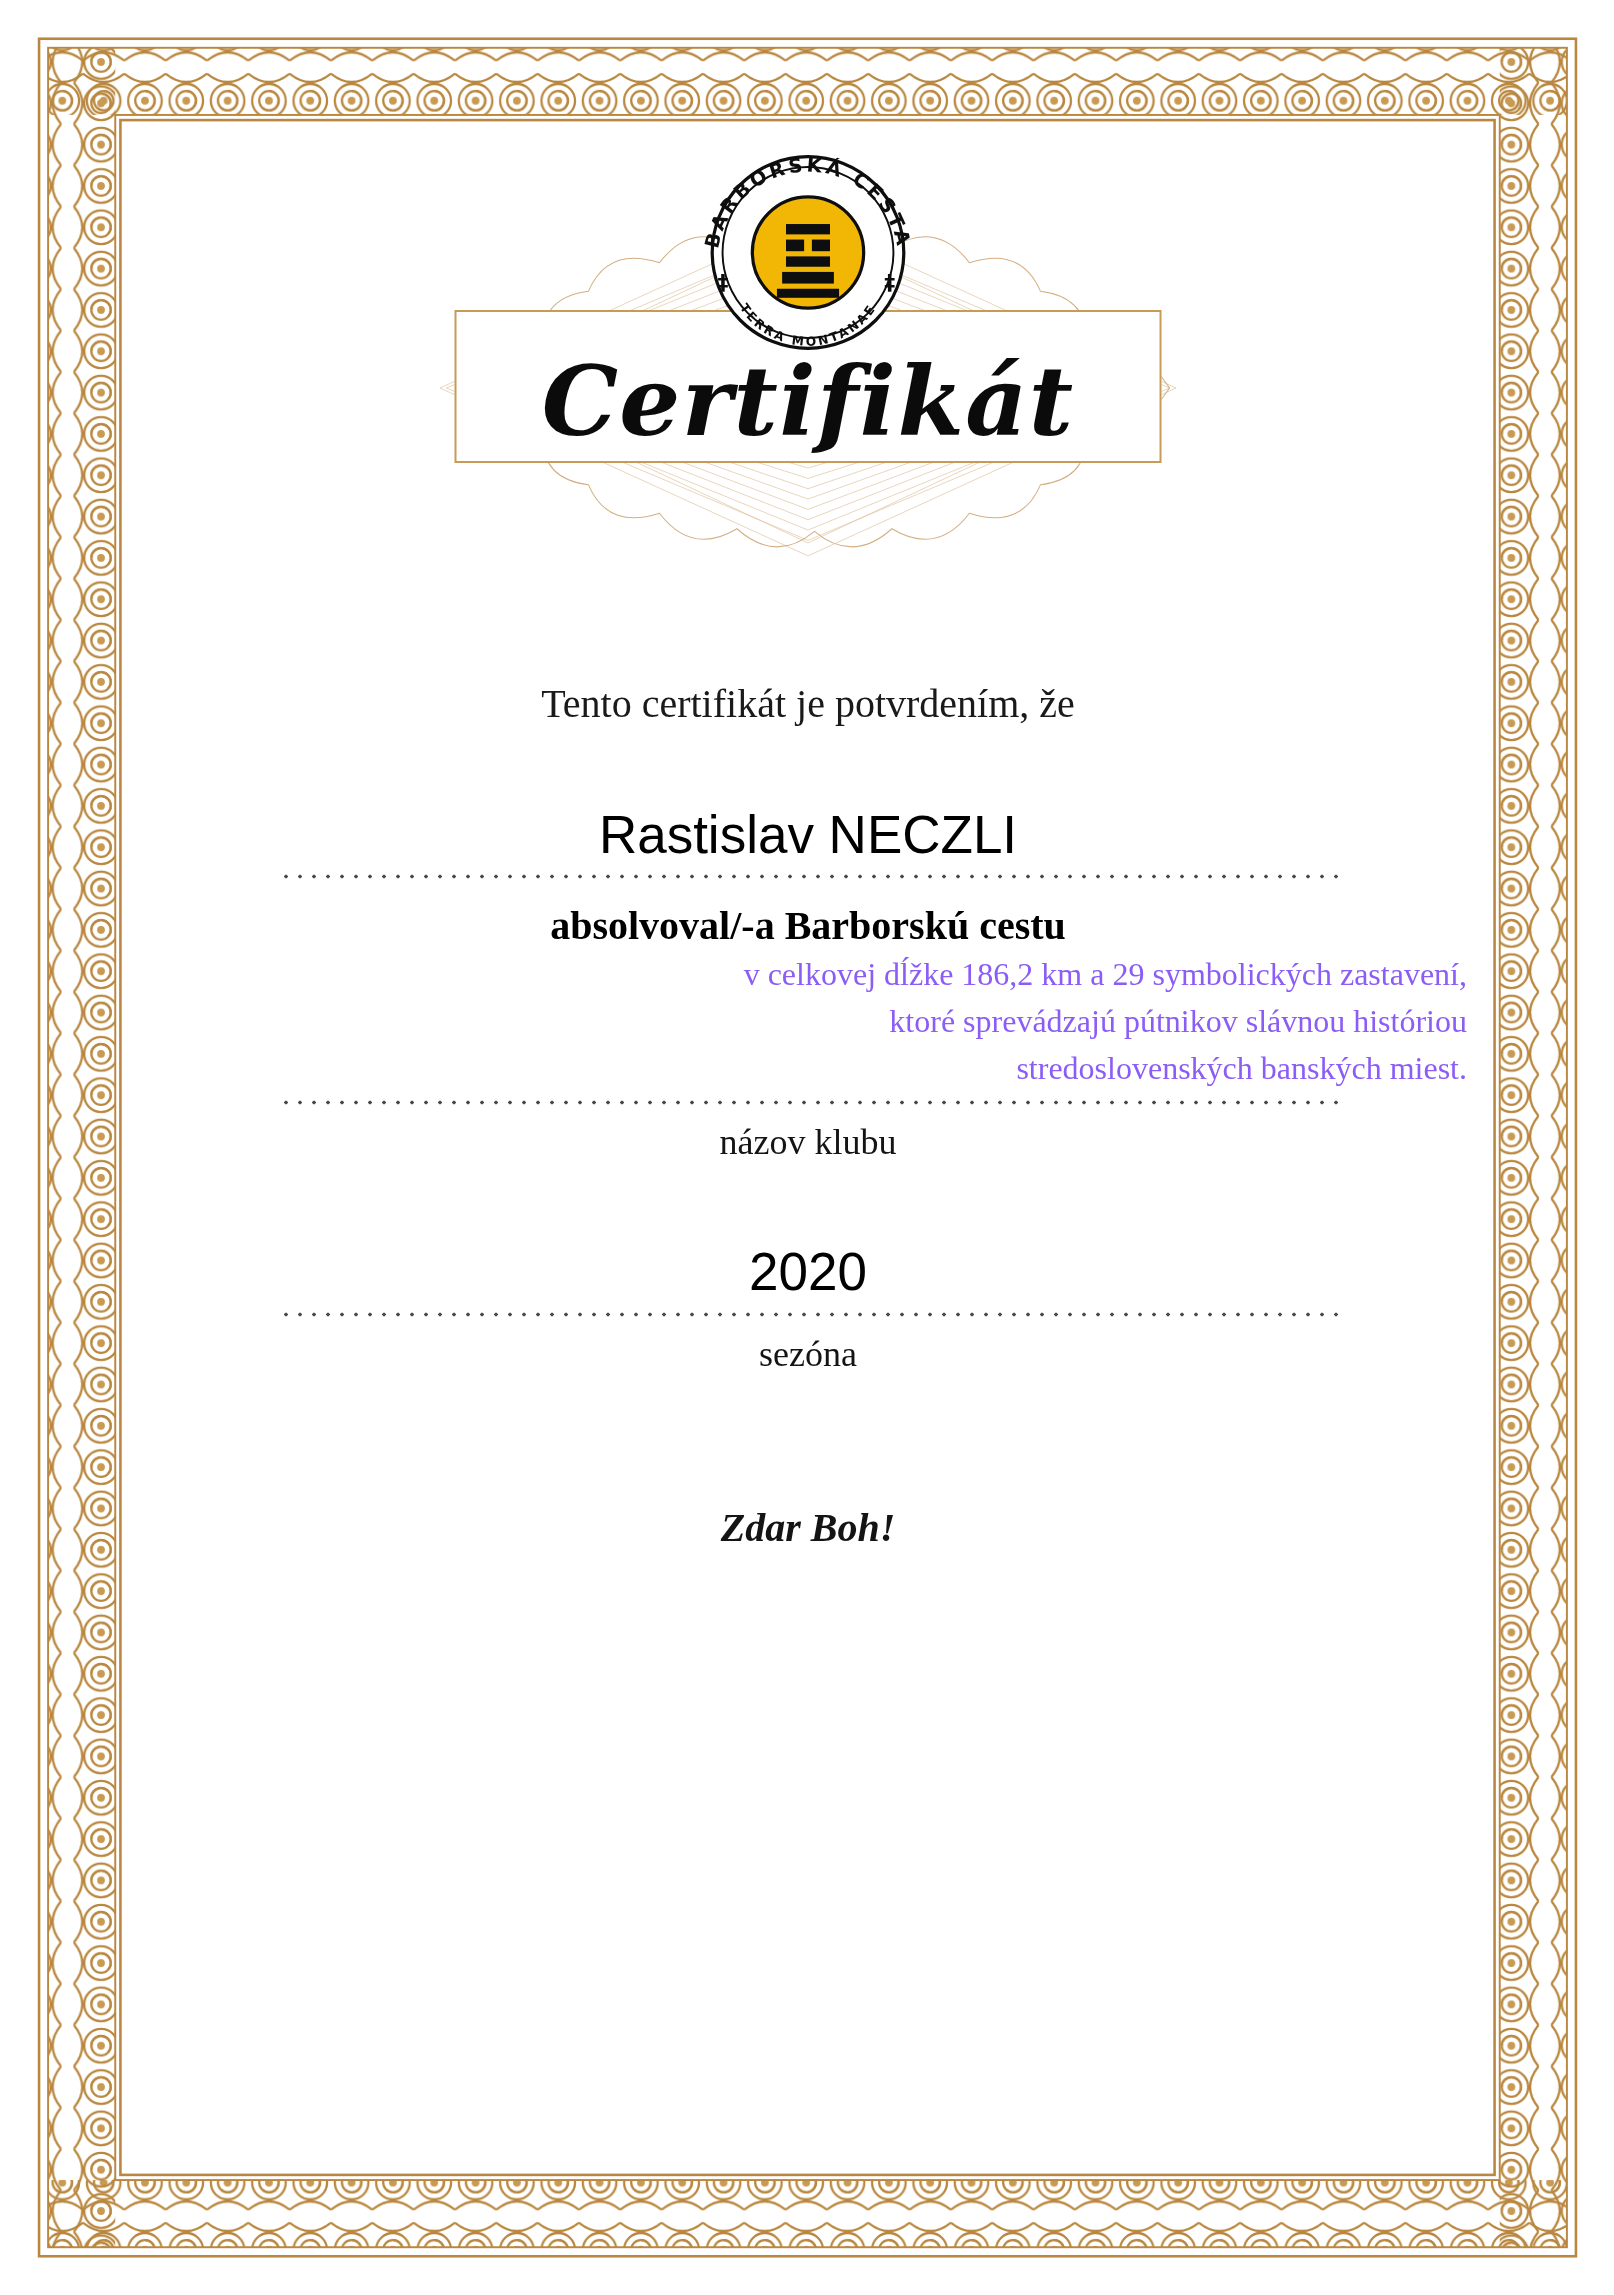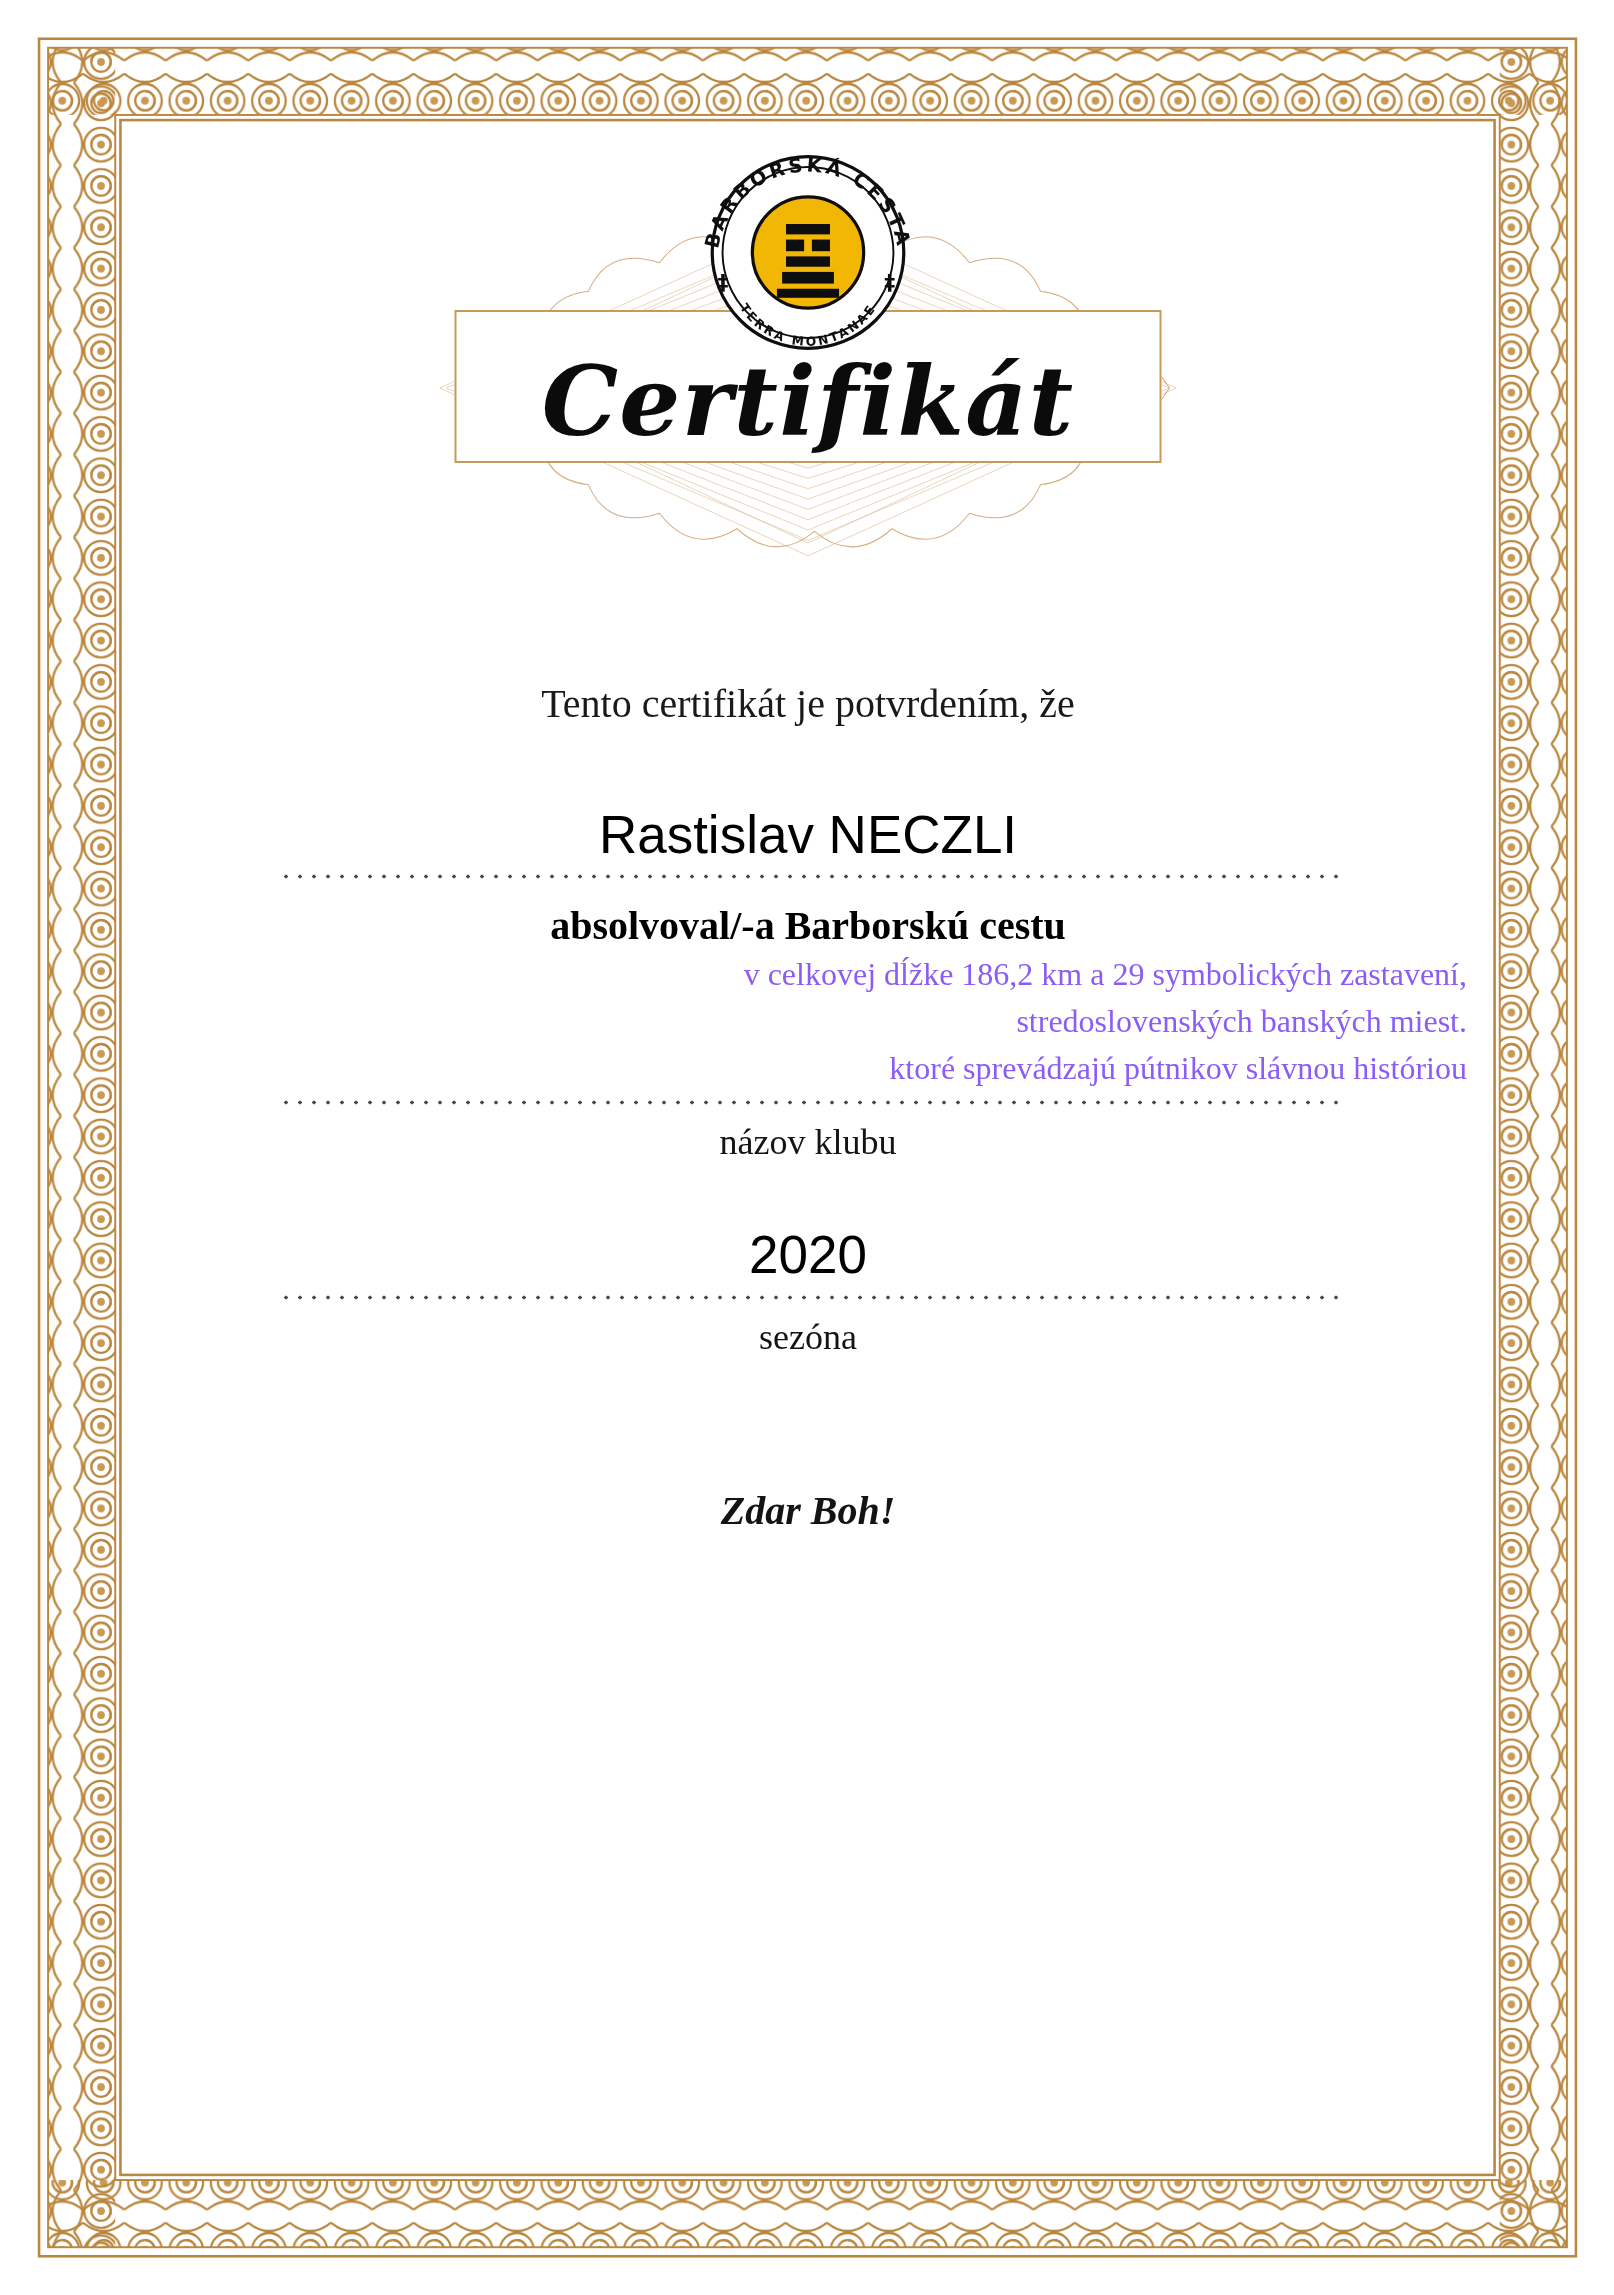--- a/index.html
+++ b/index.html
@@ -131,21 +131,21 @@
     color: #000;
   }
   .caption {
     font-size: 36px;
     margin-top: 15.5px;
     color: #141414;
   }
   .season {
     font-family: "Liberation Sans", sans-serif;
     font-size: 53px;
-    margin-top: 61px;
+    margin-top: 78px;
     color: #000;
   }
   .closing {
     font-size: 40px;
     font-weight: 700;
     font-style: italic;
     margin-top: 129px;
     color: #141414;
   }
 </style>
@@ -252,22 +252,22 @@
       <div class="cert-title">Certifikát</div>
     </div>
 
     <div class="lead">Tento certifikát je potvrdením, že</div>
 
     <div class="name">Rastislav NECZLI</div>
     <div class="dots"></div>
 
     <div class="bold-line">absolvoval/-a Barborskú cestu</div>
     <div class="para">v celkovej dĺžke 186,2 km a 29 symbolických zastavení,</div>
+    <div class="para">ktoré sprevádzajú pútnikov slávnou históriou</div>
     <div class="para">stredoslovenských banských miest.</div>
-    <div class="para">ktoré sprevádzajú pútnikov slávnou históriou</div>
 
     <div class="dots"></div>
     <div class="caption">názov klubu</div>
 
     <div class="season">2020</div>
     <div class="dots"></div>
     <div class="caption">sezóna</div>
 
     <div class="closing">Zdar Boh!</div>
   </div>

